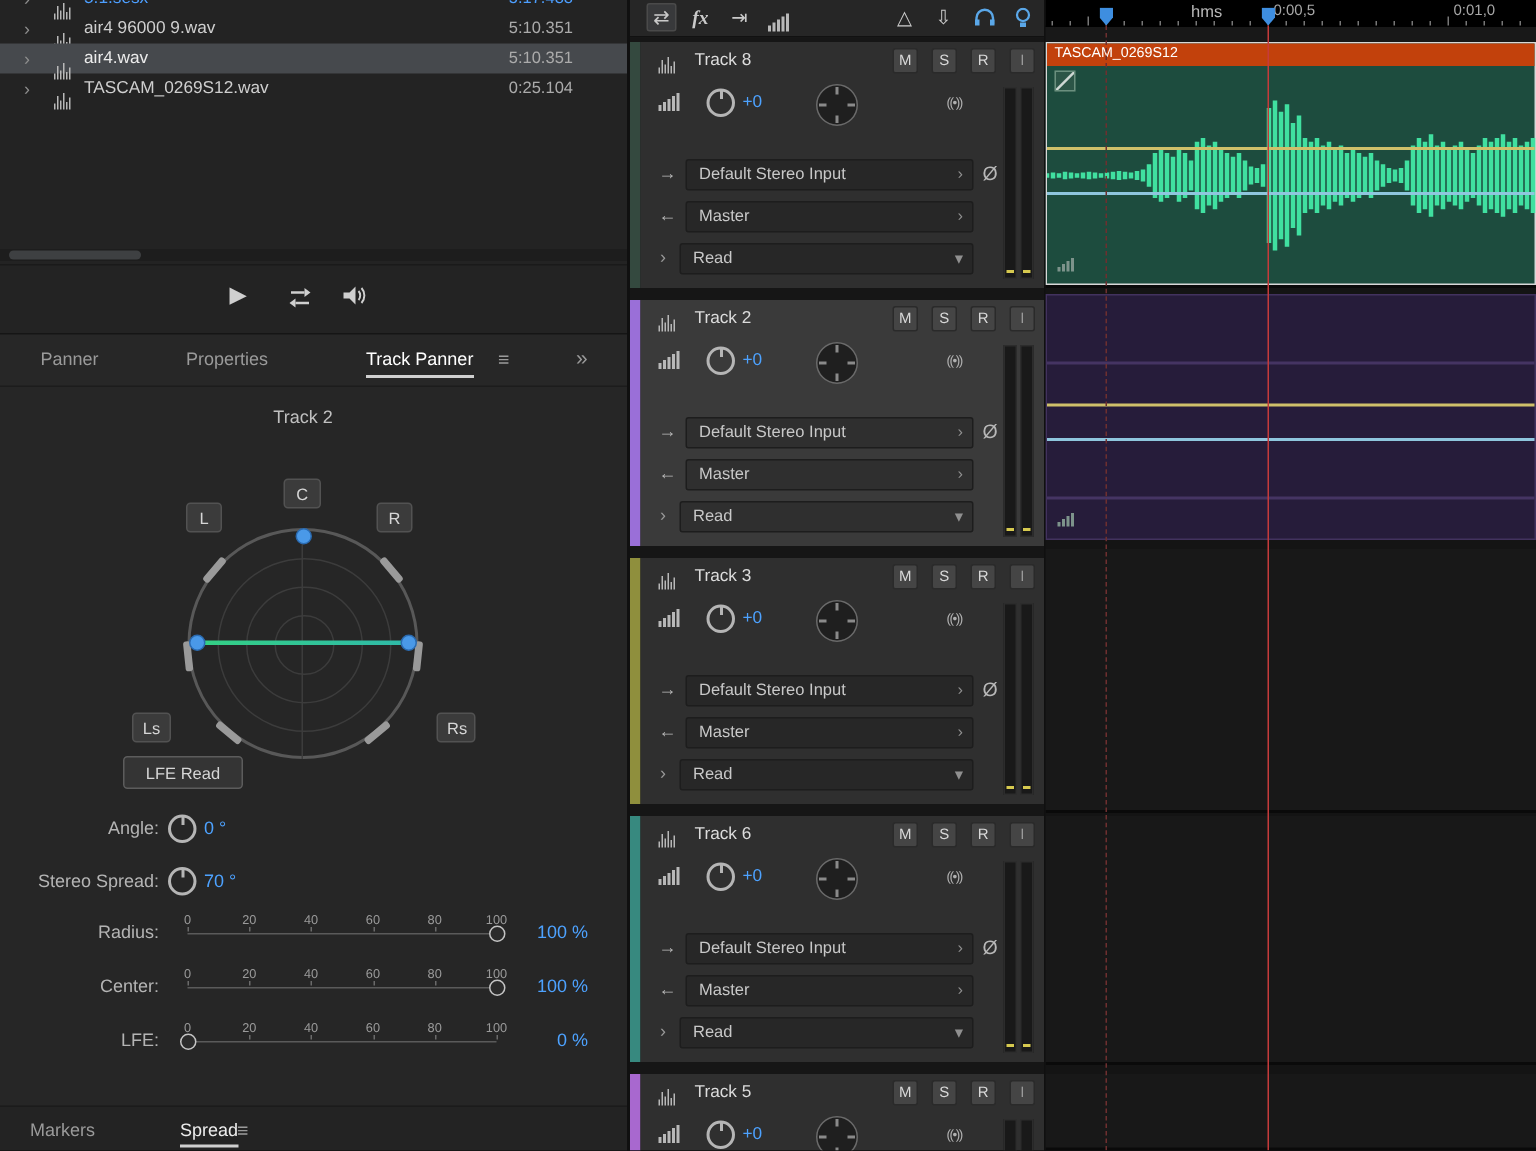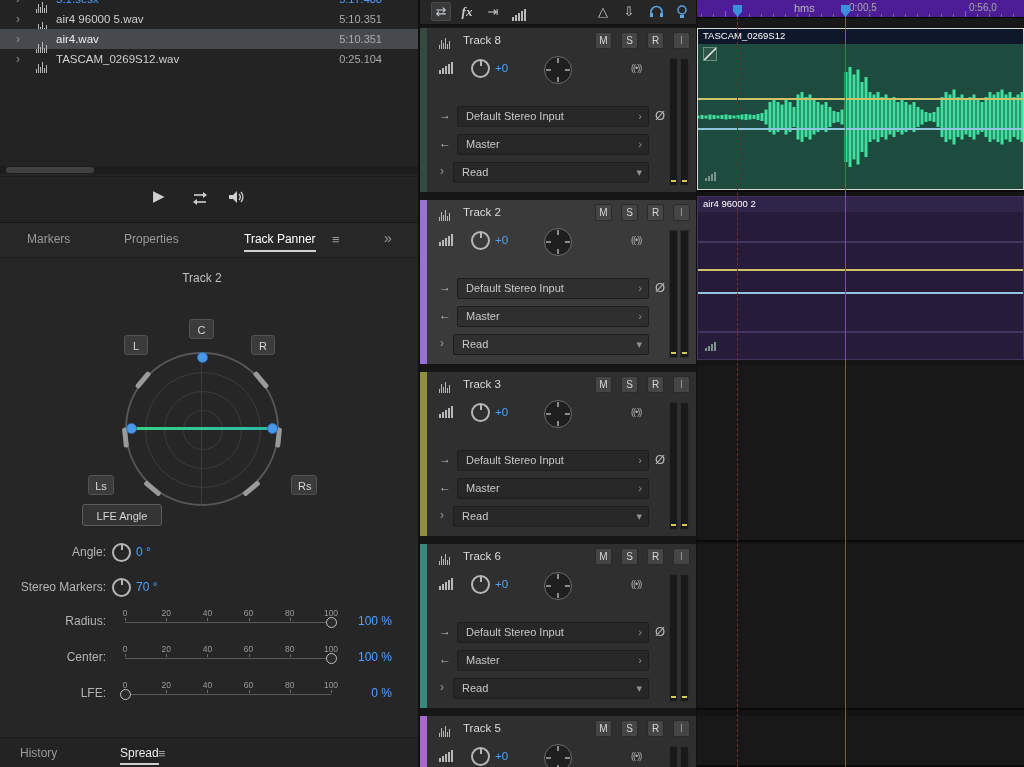--- a/index.html
+++ b/index.html
@@ -92,21 +92,21 @@
   .sel .iobox{background:#2f2f2f}
   .iobox.mode{left:26px;width:196px}
   .iotext{position:absolute;left:8px;top:3px;color:#c8c8c8;font-size:11px;white-space:nowrap}
   .iochev{position:absolute;right:6px;top:3px;color:#909090;font-size:11px}
   .phase{position:absolute;left:228px;top:2px;color:#b8b8b8;font-size:13px;cursor:pointer}
   .meters{position:absolute;left:242px;top:30px;width:21px;height:128px}
   .meters i{position:absolute;top:0;bottom:0;width:9px;background:#191919;border:1px solid #2c2c2c;box-sizing:border-box}
   .meters i.m1{left:0}.meters i.m2{left:11px}
   .meters i::after{content:'';position:absolute;bottom:3px;left:1px;right:1px;height:2px;background:#d6c94f}
   
-  #ruler{position:absolute;left:0;top:0;width:327px;height:18px;background:#4c1d95;border-bottom:1px solid #000;box-sizing:border-box;cursor:pointer}
+  #ruler{position:absolute;left:0;top:0;width:327px;height:18px;background:#000000;border-bottom:1px solid #000;box-sizing:border-box;cursor:pointer}
   #hms{position:absolute;left:97px;top:2px;color:#b8b8b8;font-size:11px}
   .rtick{position:absolute;bottom:0;width:1px;background:#777}
   .rlabel{position:absolute;top:2px;color:#a8a8a8;font-size:10px}
   .lane{position:absolute;left:0;width:327px;background:#181818;border-bottom:2px solid #0a0a0a;box-sizing:border-box}
   .clip{position:absolute;left:0;width:327px;box-sizing:border-box;cursor:pointer}
   .clip .chead{position:absolute;left:0;top:0;right:0;height:15px}
   .clip .cname{position:absolute;left:5px;top:1px;color:#fff;font-size:9.5px;white-space:nowrap}
   .envline{position:absolute;left:0;right:0;height:2px}
   .fadehandle{position:absolute;left:5px;top:18px;width:14px;height:14px;background:#2c5547 linear-gradient(135deg,transparent 44%,#cfd8d4 48%,#cfd8d4 54%,transparent 58%);border:1px solid #6a8f7e;box-sizing:border-box}
   .minimeter{position:absolute;left:7px}
@@ -126,21 +126,21 @@
   <div id="file-rows">
       <div class="frow open">
        <span class="fchev">›</span>
        <span class="fwave ibars"><i style="height:4px"></i><i style="height:9px"></i><i style="height:6px"></i><i style="height:11px"></i><i style="height:5px"></i><i style="height:8px"></i></span>
        <span class="fname">5.1.sesx</span>
        <span class="fdur">5:17.488</span>
      </div>
       <div class="frow">
        <span class="fchev">›</span>
        <span class="fwave ibars"><i style="height:4px"></i><i style="height:9px"></i><i style="height:6px"></i><i style="height:11px"></i><i style="height:5px"></i><i style="height:8px"></i></span>
-       <span class="fname">air4 96000 5.wav</span>
+       <span class="fname">air4 96000 9.wav</span>
        <span class="fdur">5:10.351</span>
      </div>
       <div class="frow sel">
        <span class="fchev">›</span>
        <span class="fwave ibars"><i style="height:4px"></i><i style="height:9px"></i><i style="height:6px"></i><i style="height:11px"></i><i style="height:5px"></i><i style="height:8px"></i></span>
        <span class="fname">air4.wav</span>
        <span class="fdur">5:10.351</span>
      </div>
       <div class="frow">
        <span class="fchev">›</span>
@@ -168,21 +168,21 @@
         <path d="M11 4 a4.5 4.5 0 0 1 0 6 M13 2 a7.5 7.5 0 0 1 0 10" stroke="#cfcfcf" stroke-width="1.3" fill="none"></path>
       </svg>
     </span>
   </div>
 </div>
 
 <div id="panner">
   <div id="ptabs">
     <span id="ptab-menu">≡</span>
     <span id="ptab-more">»</span>
-  <span class="ptab" style="left:27px">Markers</span>
+  <span class="ptab" style="left:27px">Panner</span>
       <span class="ptab" style="left:124px">Properties</span>
       <span class="ptab act" style="left:244px">Track Panner</span>
     </div>
   <div id="panner-track-label">Track 2</div>
 
   <div id="pouter"></div>
   <div class="pring" style="left:145px;top:149px;width:114px;height:114px"></div>
   <div class="pring" style="left:164px;top:168px;width:76px;height:76px"></div>
   <div class="pring" style="left:183px;top:187px;width:38px;height:38px"></div>
   <div id="pcrossh"></div>
@@ -198,27 +198,27 @@
   <div id="spreadline"></div>
   <div class="pdot" style="left:197px;top:129px"></div>
   <div class="pdot" style="left:126px;top:200px"></div>
   <div class="pdot" style="left:267px;top:200px"></div>
 
   <button class="spkbtn" style="left:189px;top:96px;width:25px">C</button>
   <button class="spkbtn" style="left:124px;top:112px;width:24px">L</button>
   <button class="spkbtn" style="left:251px;top:112px;width:24px">R</button>
   <button class="spkbtn" style="left:88px;top:252px;width:26px">Ls</button>
   <button class="spkbtn" style="left:291px;top:252px;width:26px">Rs</button>
-  <button class="spkbtn" id="lfebtn" style="left:82px;top:281px">LFE Angle</button>
+  <button class="spkbtn" id="lfebtn" style="left:82px;top:281px">LFE Read</button>
 
   <div id="pparams">
       <div class="prow-label" style="top:322px">Angle:</div>
        <span class="knob" style="left:112px;top:320px"></span>
        <span class="pval" style="left:136px;top:322px">0 °</span>
-      <div class="prow-label" style="top:357px">Stereo Markers:</div>
+      <div class="prow-label" style="top:357px">Stereo Spread:</div>
        <span class="knob" style="left:112px;top:355px"></span>
        <span class="pval" style="left:136px;top:357px">70 °</span>
       <div class="prow-label" style="top:391px">Radius:</div>
        <div class="pslider" style="top:385px">
         <span class="psnum" style="left:3.0px">0</span>
                 <i class="pstick" style="left:13.0px"></i>
         <span class="psnum" style="left:44.2px">20</span>
                 <i class="pstick" style="left:54.2px"></i>
         <span class="psnum" style="left:85.4px">40</span>
                 <i class="pstick" style="left:95.4px"></i>
@@ -264,21 +264,21 @@
                 <i class="pstick" style="left:177.8px"></i>
         <span class="psnum" style="left:209.0px">100</span>
                 <i class="pstick" style="left:219.0px"></i>
         <i class="psline"></i>
               <span class="psknob" style="left:7.5px"></span>
       </div>
        <span class="pval" style="left:342px;top:463px;width:50px;text-align:right">0 %</span>
     </div>
 
   <div id="pbottom">
-    <span class="btab" style="left:20px">History</span>
+    <span class="btab" style="left:20px">Markers</span>
     <span class="btab act" style="left:120px">Spread</span>
     <span id="btab-menu">≡</span>
   </div>
 </div>
 
 <div id="tracksp">
   <div id="ttoolbar">
     <span class="tbicon act" style="left:11px">⇄</span>
     <span class="tbicon fx" style="left:37px">fx</span>
     <span class="tbicon" style="left:63px">⇥</span>
@@ -561,48 +561,45 @@
       <i class="rtick" style="left:220px;height:3px"></i>
       <i class="rtick" style="left:232px;height:3px"></i>
       <i class="rtick" style="left:244px;height:3px"></i>
       <i class="rtick" style="left:256px;height:3px"></i>
       <i class="rtick" style="left:268px;height:6px"></i>
       <i class="rtick" style="left:280px;height:3px"></i>
       <i class="rtick" style="left:292px;height:3px"></i>
       <i class="rtick" style="left:304px;height:3px"></i>
       <i class="rtick" style="left:316px;height:3px"></i>
       <span class="rlabel" style="left:152px">0:00,5</span>
-      <span class="rlabel" style="left:272px">0:56,0</span>
+      <span class="rlabel" style="left:272px">0:01,0</span>
     </div>
   <div id="lanes">
       <div class="lane" style="top:18px;height:174px"></div>
       <div class="lane" style="top:196px;height:164px"></div>
       <div class="lane" style="top:366px;height:176px"></div>
       <div class="lane" style="top:544px;height:166px"></div>
       <div class="lane" style="top:716px;height:51px"></div>
       <div class="clip" style="top:28px;height:162px;background:#1d4c3e;border:1px solid #d8d8d8">
        <svg width="327" height="162" style="position:absolute;left:0;top:0">
                 <path d="M0 86.5L0 89.5M4 86.0L4 90.0M8 86.5L8 89.5M12 85.5L12 90.5M16 86.0L16 90.0M20 86.5L20 89.5M24 86.0L24 90.0M28 85.5L28 90.5M32 86.0L32 90.0M36 86.5L36 89.5M40 86.0L40 90.0M44 85.5L44 90.5M48 85.0L48 91.0M52 85.5L52 90.5M56 86.0L56 90.0M60 85.0L60 91.0M64 84.0L64 92.0M68 80.5L68 95.5M72 73.0L72 103.0M76 70.5L76 105.5M80 73.0L80 103.0M84 75.5L84 100.5M88 70.5L88 105.5M92 73.0L92 103.0M96 78.0L96 98.0M100 65.5L100 110.5M104 63.0L104 113.0M108 68.0L108 108.0M112 65.5L112 110.5M116 70.5L116 105.5M120 73.0L120 103.0M124 75.5L124 100.5M128 73.0L128 103.0M132 78.0L132 98.0M136 82.0L136 94.0M140 83.0L140 93.0M144 80.5L144 95.5M148 43.0L148 133.0M152 38.0L152 138.0M156 45.5L156 130.5M160 40.5L160 135.5M164 53.0L164 123.0M168 48.0L168 128.0M172 63.0L172 113.0M176 65.5L176 110.5M180 63.0L180 113.0M184 68.0L184 108.0M188 65.5L188 110.5M192 70.5L192 105.5M196 68.0L196 108.0M200 73.0L200 103.0M204 70.5L204 105.5M208 73.0L208 103.0M212 75.5L212 100.5M216 73.0L216 103.0M220 78.0L220 98.0M224 80.5L224 95.5M228 83.0L228 93.0M232 84.0L232 92.0M236 83.0L236 93.0M240 78.0L240 98.0M244 68.0L244 108.0M248 63.0L248 113.0M252 65.5L252 110.5M256 60.5L256 115.5M260 68.0L260 108.0M264 65.5L264 110.5M268 70.5L268 105.5M272 68.0L272 108.0M276 65.5L276 110.5M280 70.5L280 105.5M284 73.0L284 103.0M288 68.0L288 108.0M292 63.0L292 113.0M296 65.5L296 110.5M300 63.0L300 113.0M304 60.5L304 115.5M308 65.5L308 110.5M312 63.0L312 113.0M316 68.0L316 108.0M320 65.5L320 110.5M324 63.0L324 113.0" stroke="#40e0a0" stroke-width="3" fill="none"></path>
               </svg>
         <span class="fadehandle"></span>
         <div class="envline" style="top:69px;background:#cfc06a"></div>
         <div class="envline" style="top:99px;background:#8fc6de"></div>
         <span class="minimeter" style="top:140px"><i style="height:3px"></i><i style="height:5px"></i><i style="height:7px"></i><i style="height:9px"></i></span>
-       <div class="chead" style="background:#0f172a">
+       <div class="chead" style="background:#c2410c">
          <span class="cname">TASCAM_0269S12</span>
        </div>
      </div>
       <div class="clip" style="top:196px;height:164px;background:#261c3a;border:1px solid #42325e">
        <div class="envline" style="top:44px;background:#453463;height:2px"></div>
         <div class="envline" style="top:134px;background:#453463;height:2px"></div>
         <div class="envline" style="top:72px;background:#cfc06a"></div>
         <div class="envline" style="top:95px;background:#8fc6de"></div>
         <span class="minimeter" style="top:142px"><i style="height:3px"></i><i style="height:5px"></i><i style="height:7px"></i><i style="height:9px"></i></span>
-       <div class="chead" style="background:#2f2449">
-         <span class="cname">air4 96000 2</span>
-       </div>
      </div>
     </div>
   <div id="dashline" style="left: 40px;"></div>
   <div id="playhead" style="left: 148px;"></div>
 <span class="marker" style="left:36px"></span>
     <span class="marker" style="left:144px"></span>
   </div>
 
 </body></html>

